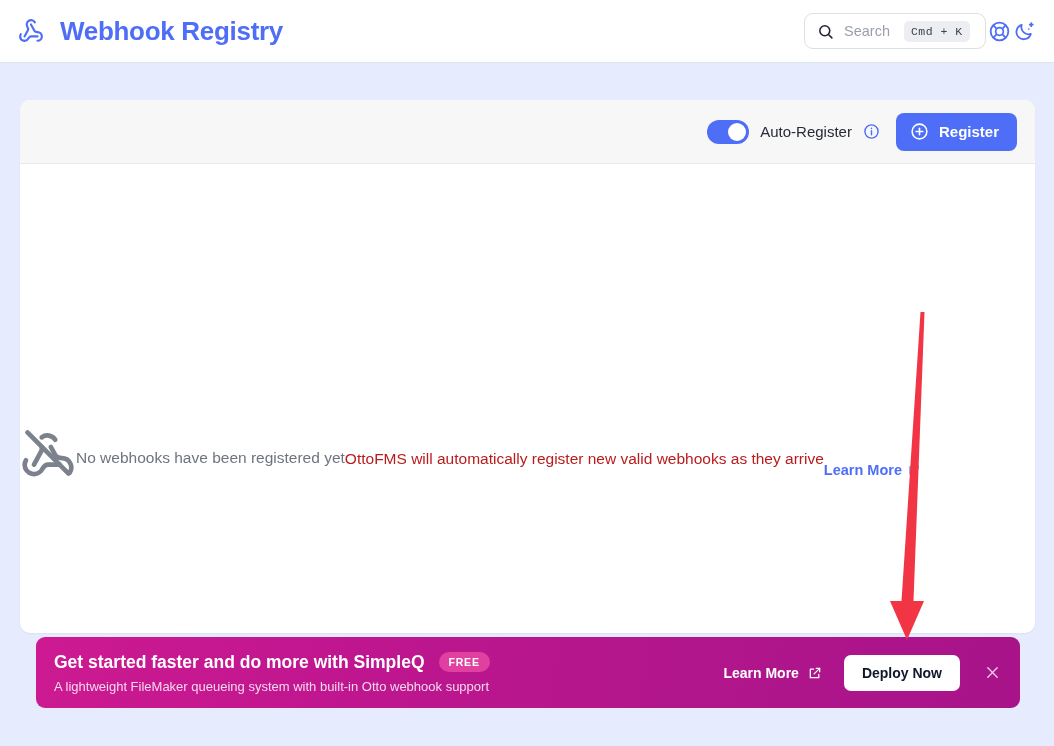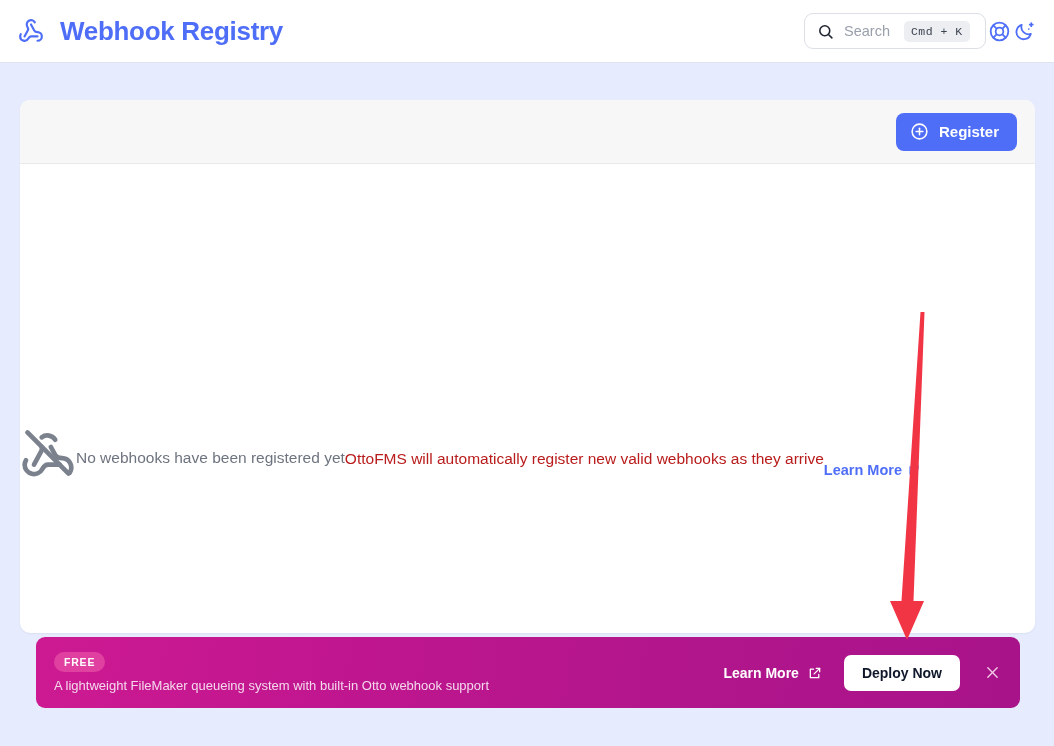--- a/index.html
+++ b/index.html
@@ -322,20 +322,33 @@
         <path d="M18 3.2v3.2M16.4 4.8h3.2"></path>
         <circle cx="15.4" cy="9.4" r="0.9" fill="currentColor" stroke="none"></circle>
       </svg>
     </span>
   </div>
 </div>
 
 <div class="card">
 
   <div class="card-toolbar">
+    <div class="toggle-wrap">
+      <div class="toggle">
+        <div class="knob"></div>
+      </div>
+      <span class="toggle-label">Auto-Register</span>
+      <span class="info-icon">
+        <svg width="17" height="17" viewBox="0 0 24 24" fill="none" stroke="currentColor" stroke-width="2" stroke-linecap="round">
+          <circle cx="12" cy="12" r="9.3"></circle>
+          <line x1="12" y1="11" x2="12" y2="16.5"></line>
+          <circle cx="12" cy="7.6" r="1.1" fill="currentColor" stroke="none"></circle>
+        </svg>
+      </span>
+    </div>
 
     <div class="register-btn">
       <span style="display:flex;align-items:center;">
         <svg width="19" height="19" viewBox="0 0 24 24" fill="none" stroke="currentColor" stroke-width="2" stroke-linecap="round">
           <circle cx="12" cy="12" r="9.3"></circle>
           <line x1="12" y1="7.8" x2="12" y2="16.2"></line>
           <line x1="7.8" y1="12" x2="16.2" y2="12"></line>
         </svg>
       </span>
       <span>Register</span>
@@ -363,20 +376,21 @@
           <path d="M18.5 14.5V20H4V5.5h5.5"></path>
         </svg>
       </span>
     </div>
   </div>
 </div>
 
 <div class="banner">
   <div class="banner-text">
     <div class="banner-head">
+      <span class="banner-title">Get started faster and do more with SimpleQ</span>
       <span class="free-badge">FREE</span>
     </div>
     <div class="banner-sub">A lightweight FileMaker queueing system with built-in Otto webhook support</div>
   </div>
 
   <div class="banner-right">
     <div class="banner-link">
       <span>Learn More</span>
       <span style="display:flex;align-items:center;">
         <svg width="14" height="14" viewBox="0 0 24 24" fill="none" stroke="currentColor" stroke-width="2.2" stroke-linecap="round" stroke-linejoin="round">

